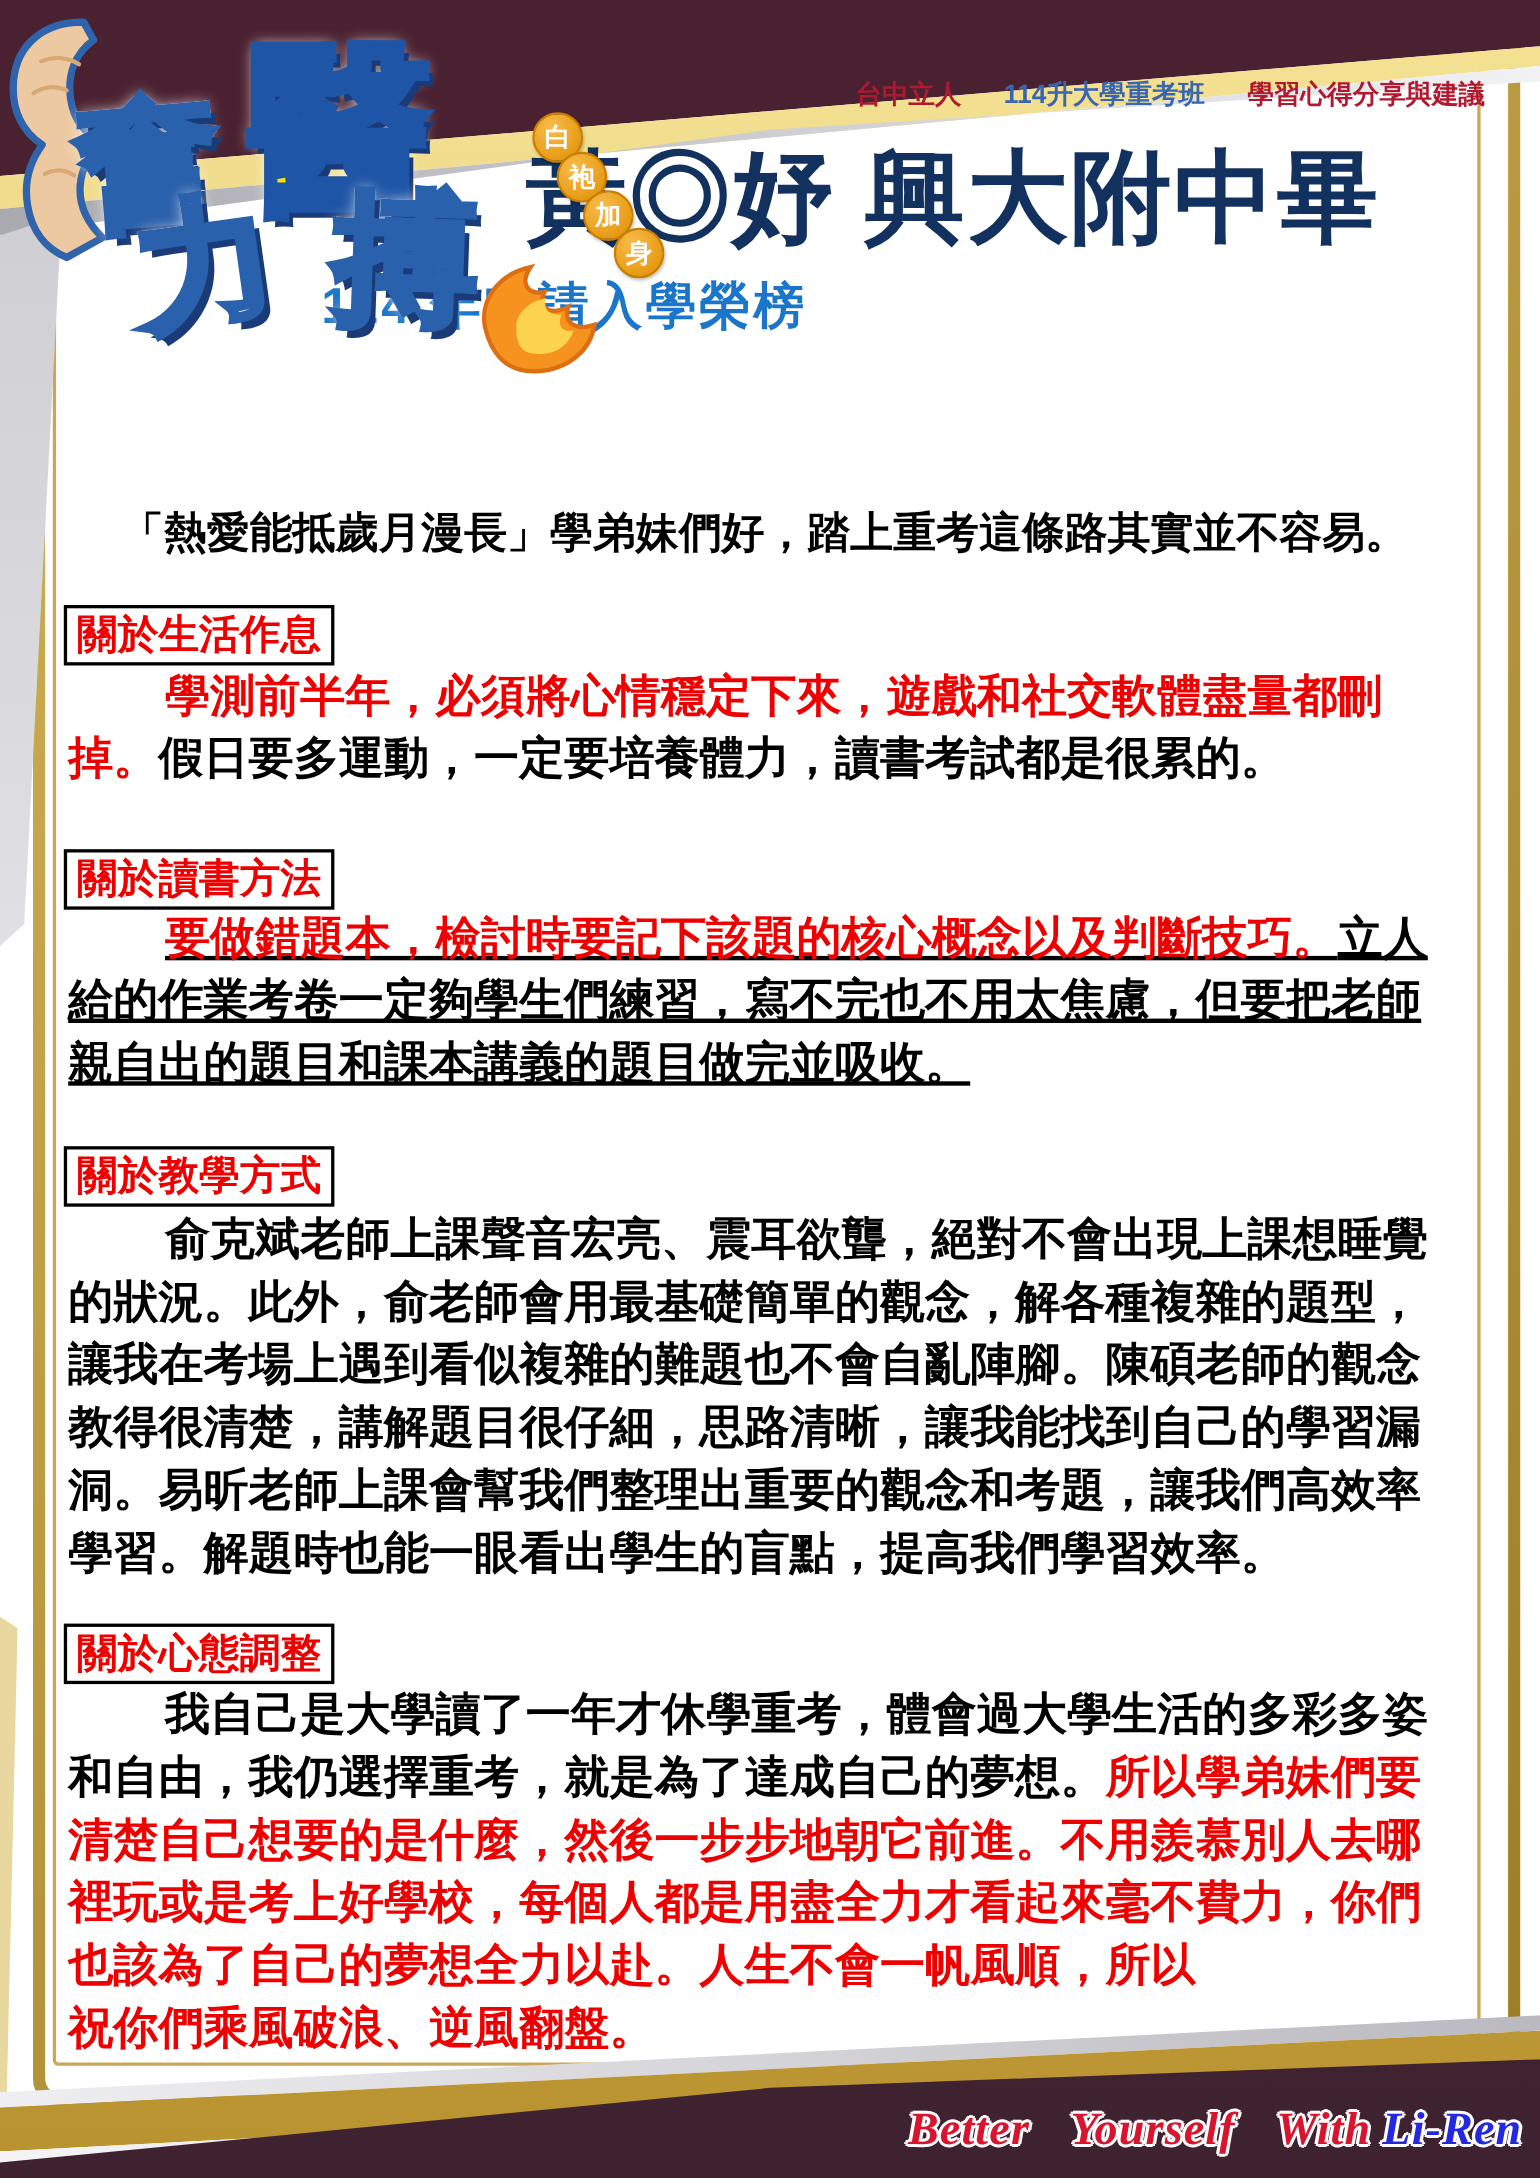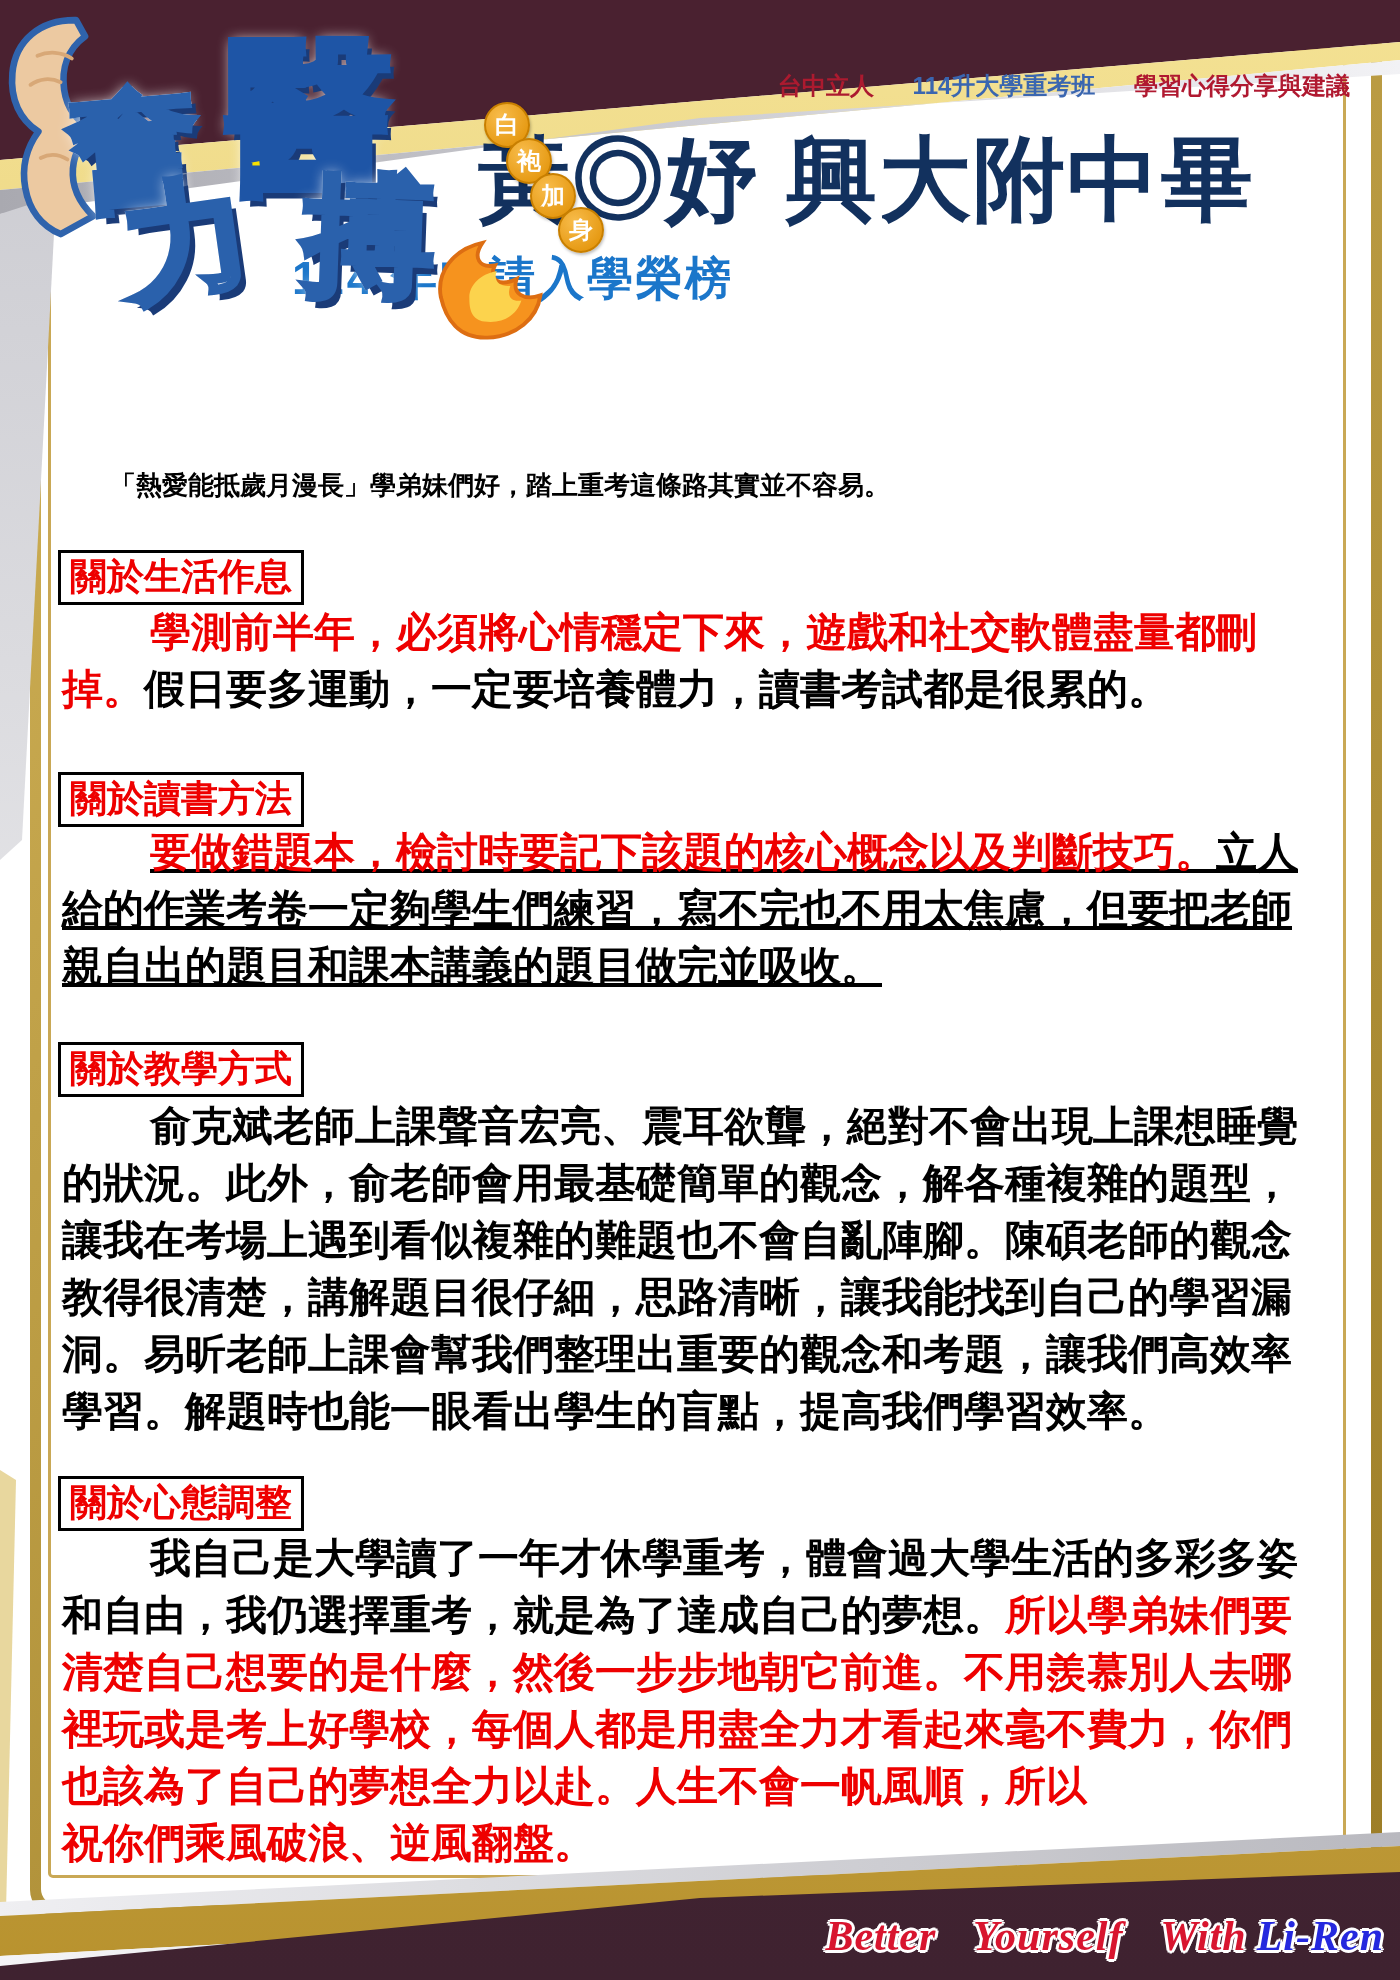--- a/index.html
+++ b/index.html
@@ -60,21 +60,21 @@
   .brand-topic{color:#b01930;margin-left:32px;}
   .student-name{position:absolute;left:478px;top:118px;z-index:4;white-space:nowrap;
     font-family:"Liberation Serif",serif;font-weight:bold;font-size:92px;color:#12315e;letter-spacing:2px;}
   .honor-line{position:absolute;left:292px;top:248px;width:1120px;text-align:left;z-index:4;
     font-family:Liberation Sans, sans-serif;font-weight:bold;font-size:46px;color:#1b76ca;letter-spacing:3px;white-space:nowrap;}
   .main-title{position:absolute;left:92px;top:306px;z-index:4;white-space:nowrap;
     font-family:"Liberation Serif",serif;font-weight:bold;font-size:102px;color:#c25317;letter-spacing:16px;
     text-shadow:0 4px 6px rgba(0,0,0,.12);}
   
   .intro{position:absolute;left:62px;top:458px;width:1280px;z-index:4;
-    font-size:26px;font-weight:bold;color:#000;padding-left:48px;line-height:54px;}
+    font-size:39px;font-weight:bold;color:#000;padding-left:48px;line-height:54px;}
   .section-head{position:absolute;left:58px;z-index:4;display:inline-block;
     border:3px solid #000;background:#fff;padding:3px 9px;
     font-size:37px;font-weight:bold;color:#ee0000;line-height:1.15;white-space:nowrap;}
   .section-para{position:absolute;left:62px;width:1266px;z-index:4;
     font-size:41px;font-weight:bold;line-height:57px;color:#000;text-indent:88px;margin:0;}
   .red{color:#ee0000;}
   .prewrap{white-space:pre-wrap;text-align:right;}
   .sh1{top:550px;} .sp1{top:604px;}
   .sh2{top:772px;} .sp2{top:824px;text-decoration:underline;}
   .sh3{top:1042px;} .sp3{top:1098px;}

